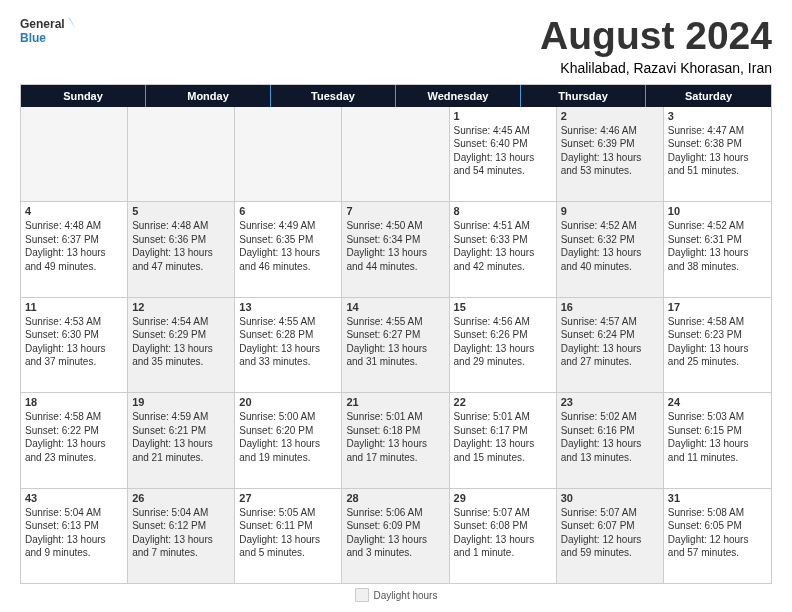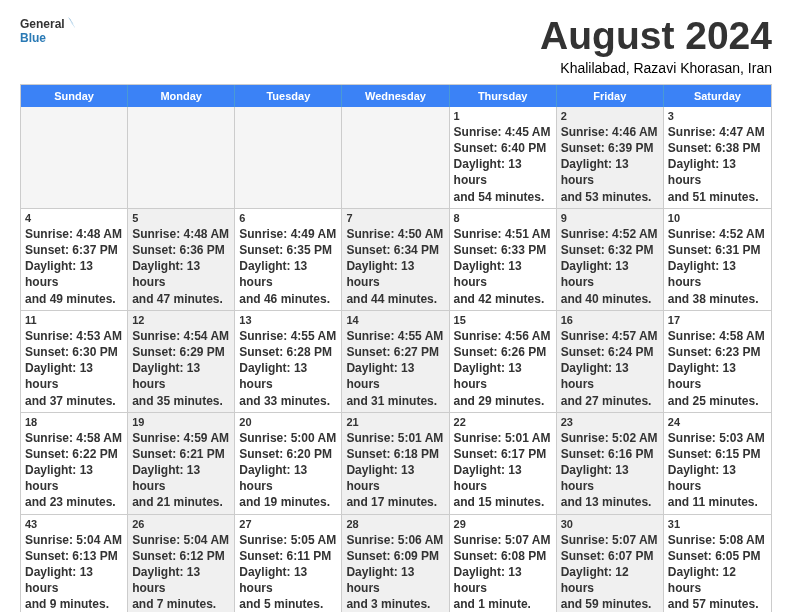--- a/index.html
+++ b/index.html
@@ -43,22 +43,22 @@
       margin-top: 2px;
     }
     .calendar {
       flex: 1;
       display: flex;
       flex-direction: column;
       border: 1px solid #ccc;
     }
     .cal-header {
       display: grid;
-      grid-template-columns: repeat(7, 1fr);
-      background: #3b82f6;
+      grid-template-columns: repeat(6, 1fr);
+      background: #0f172a;
     }
     .cal-header-cell {
       color: #fff;
       font-size: 11px;
       font-weight: bold;
       text-align: center;
       padding: 5px 2px;
       border-right: 1px solid #4a9ad4;
     }
     .cal-header-cell:last-child { border-right: none; }
@@ -86,24 +86,23 @@
     .cal-cell.empty { background: #f5f5f5; }
     .cal-cell.shaded { background: #f0f0f0; }
     .day-num {
       font-size: 11px;
       font-weight: bold;
       color: #333;
       display: block;
       margin-bottom: 2px;
     }
     .cell-text {
-      font-size: 12px;
+      font-size: 10px;
       color: #333;
       line-height: 1.35;
-      font-weight: bold;
     }
     .footer-row {
       display: flex;
       align-items: center;
       justify-content: center;
       gap: 20px;
       margin-top: 4px;
     }
     .footer-item {
       display: flex;
@@ -138,21 +137,20 @@
     </div>
   </div>
 
   <div class="calendar">
     <div class="cal-header">
     <div class="cal-header-cell">Sunday</div>
         <div class="cal-header-cell">Monday</div>
         <div class="cal-header-cell">Tuesday</div>
         <div class="cal-header-cell">Wednesday</div>
         <div class="cal-header-cell">Thursday</div>
-        <div class="cal-header-cell">Friday</div>
         <div class="cal-header-cell">Saturday</div>
       </div>
     <div class="cal-body">
     <div class="cal-row">
           <div class="cal-cell empty"></div>
           <div class="cal-cell empty"></div>
           <div class="cal-cell empty"></div>
           <div class="cal-cell empty"></div>
           <div class="cal-cell">
             <span class="day-num">1</span>

